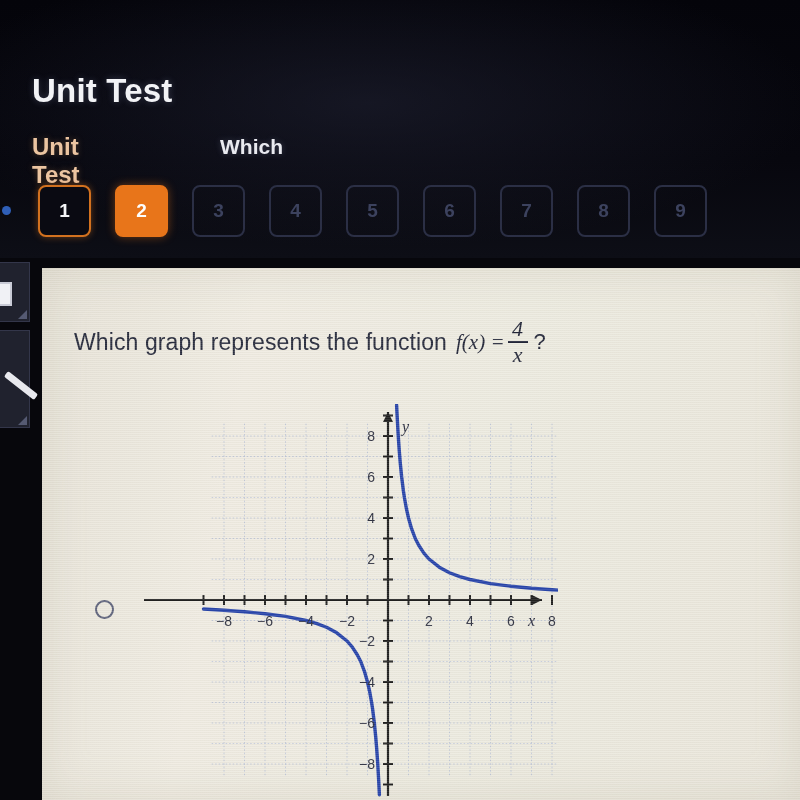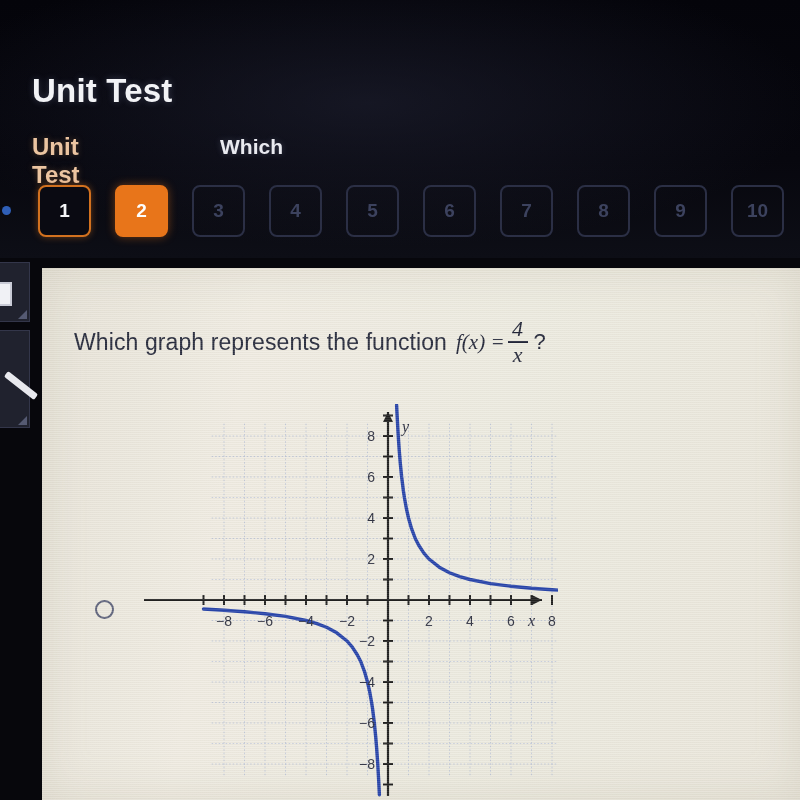--- a/index.html
+++ b/index.html
@@ -178,21 +178,20 @@
   <div class="tabs">
     <div class="tab done">1</div>
     <div class="tab current">2</div>
     <div class="tab locked">3</div>
     <div class="tab locked">4</div>
     <div class="tab locked">5</div>
     <div class="tab locked">6</div>
     <div class="tab locked">7</div>
     <div class="tab locked">8</div>
     <div class="tab locked">9</div>
-    <div class="tab locked">10</div>
   </div>
 
   <div class="side-panel p1">
     <div class="corner-tri"></div>
   </div>
   <div class="side-panel p2">
     <div class="corner-tri"></div>
   </div>
   <div class="tool-glyph doc"></div>
   <div class="tool-glyph pen"></div>

